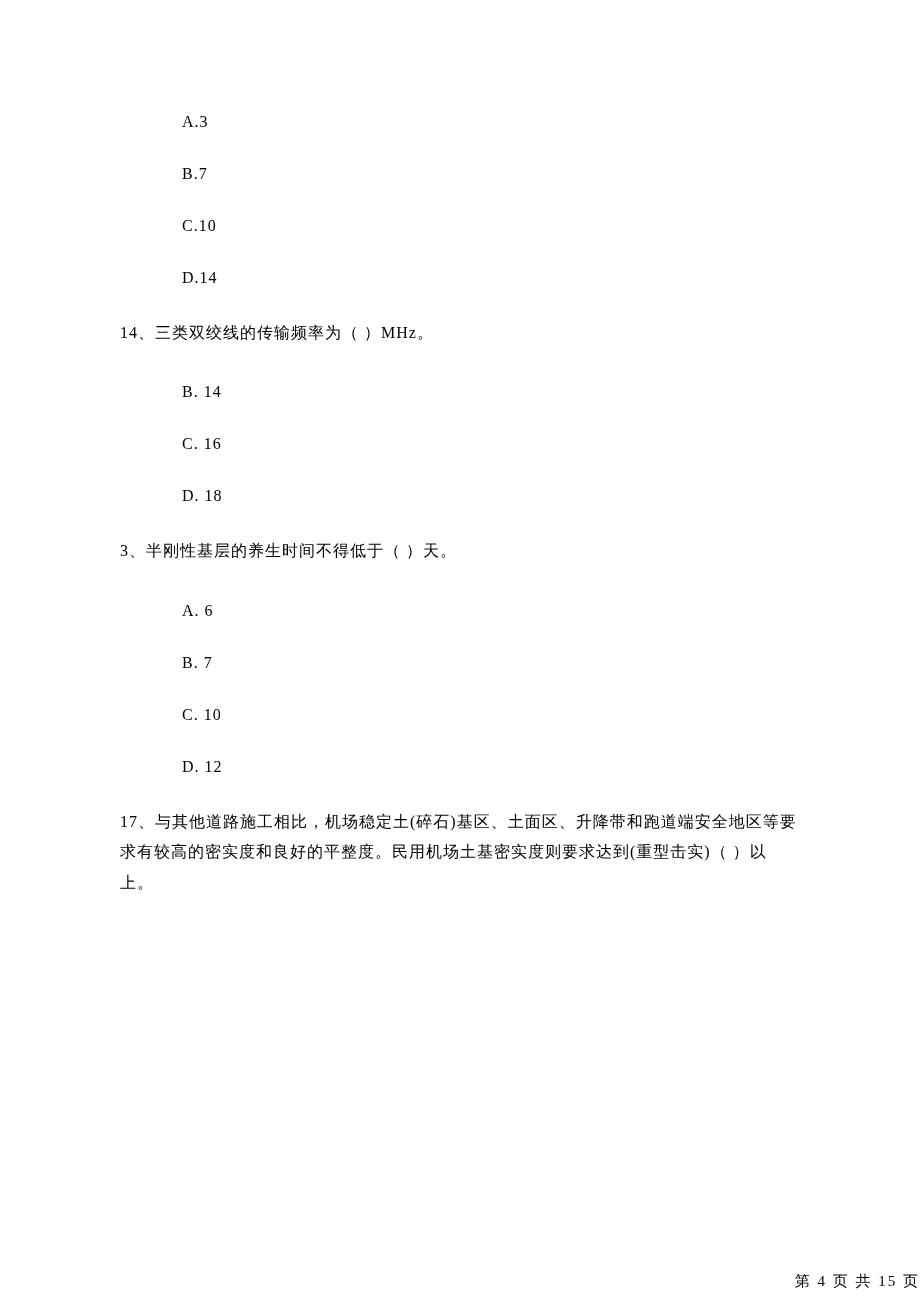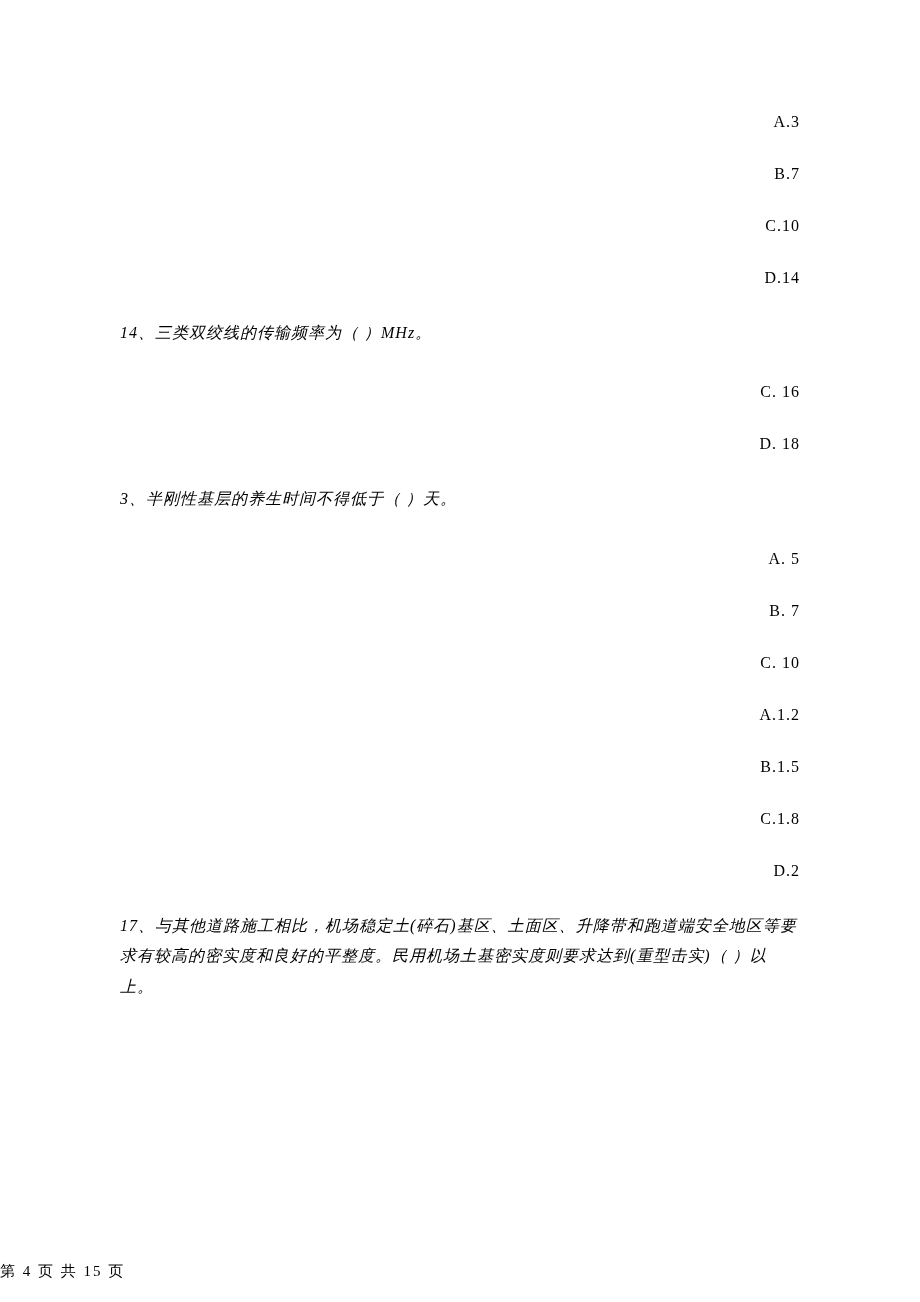--- a/index.html
+++ b/index.html
@@ -20,65 +20,59 @@
     padding: 110px 120px 0 120px;
   }
   .option {
     margin: 0 0 28px 62px;
     letter-spacing: 1px;
   }
   .question {
     margin: 0 0 32px 0;
     letter-spacing: 1px;
     line-height: 1.9;
-    font-style: italic;
   }
   .footer {
     position: absolute;
-    bottom: 20px;
+    bottom: 10px;
     left: 0;
     width: 100%;
-    text-align: left;
+    text-align: right;
     letter-spacing: 2px;
     font-size: 15px;
   }
   .options-block {
     margin-bottom: 8px;
-    text-align: right;
   }
 </style>
 </head>
 <body>
 
 <div class="page">
 
   <div class="options-block">
     <div class="option">A.3</div>
     <div class="option">B.7</div>
     <div class="option">C.10</div>
     <div class="option">D.14</div>
   </div>
 
   <div class="question">14、三类双绞线的传输频率为（    ）MHz。</div>
   <div class="options-block">
+    <div class="option">B. 14</div>
     <div class="option">C. 16</div>
     <div class="option">D. 18</div>
   </div>
 
   <div class="question">3、半刚性基层的养生时间不得低于（    ）天。</div>
   <div class="options-block">
-    <div class="option">A. 5</div>
+    <div class="option">A. 6</div>
     <div class="option">B. 7</div>
     <div class="option">C. 10</div>
+    <div class="option">D. 12</div>
   </div>
 
-  <div class="options-block">
-    <div class="option">A.1.2</div>
-    <div class="option">B.1.5</div>
-    <div class="option">C.1.8</div>
-    <div class="option">D.2</div>
-  </div>
 
   <div class="question">17、与其他道路施工相比，机场稳定土(碎石)基区、土面区、升降带和跑道端安全地区等要求有较高的密实度和良好的平整度。民用机场土基密实度则要求达到(重型击实)（    ）以上。</div>
 
 </div>
 
 <div class="footer">第 4 页 共 15 页</div>
 
 </body></html>

